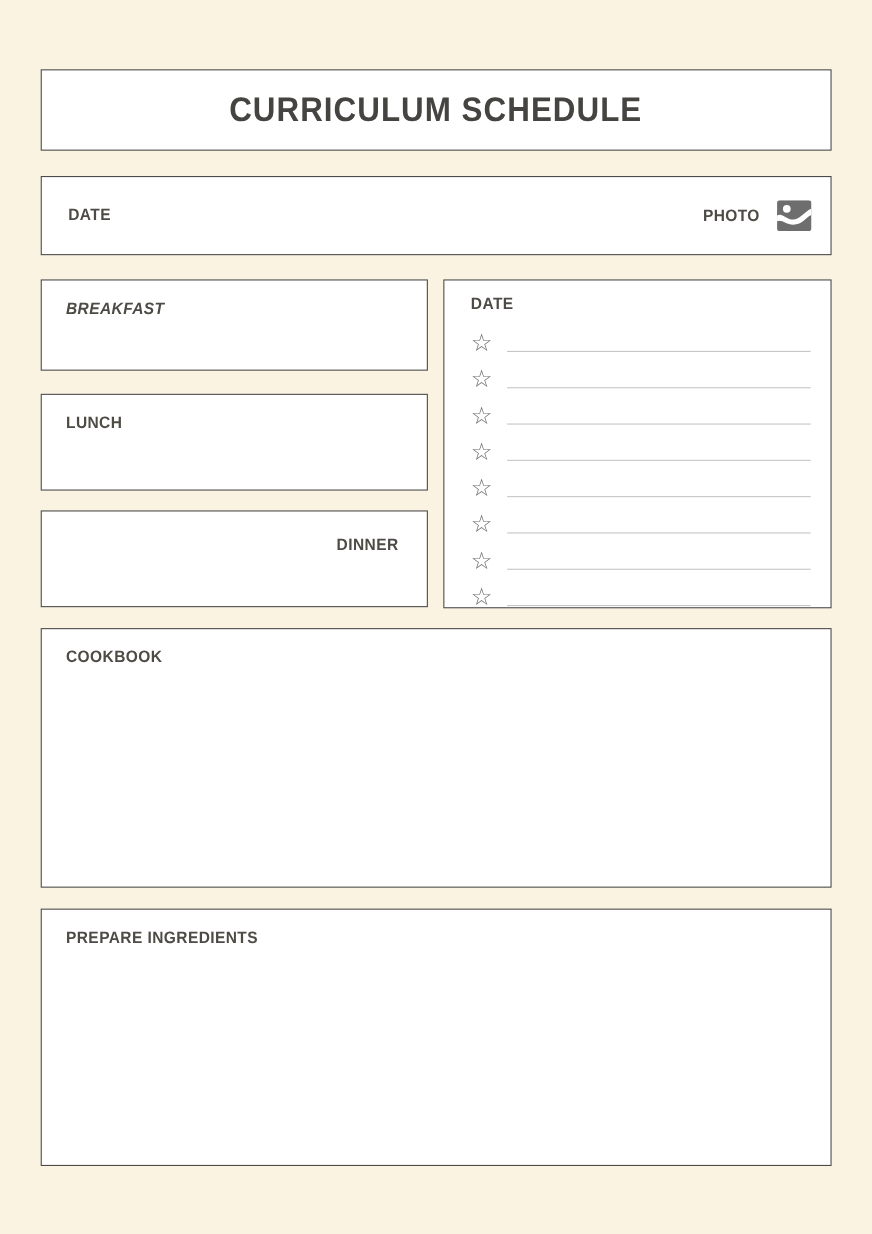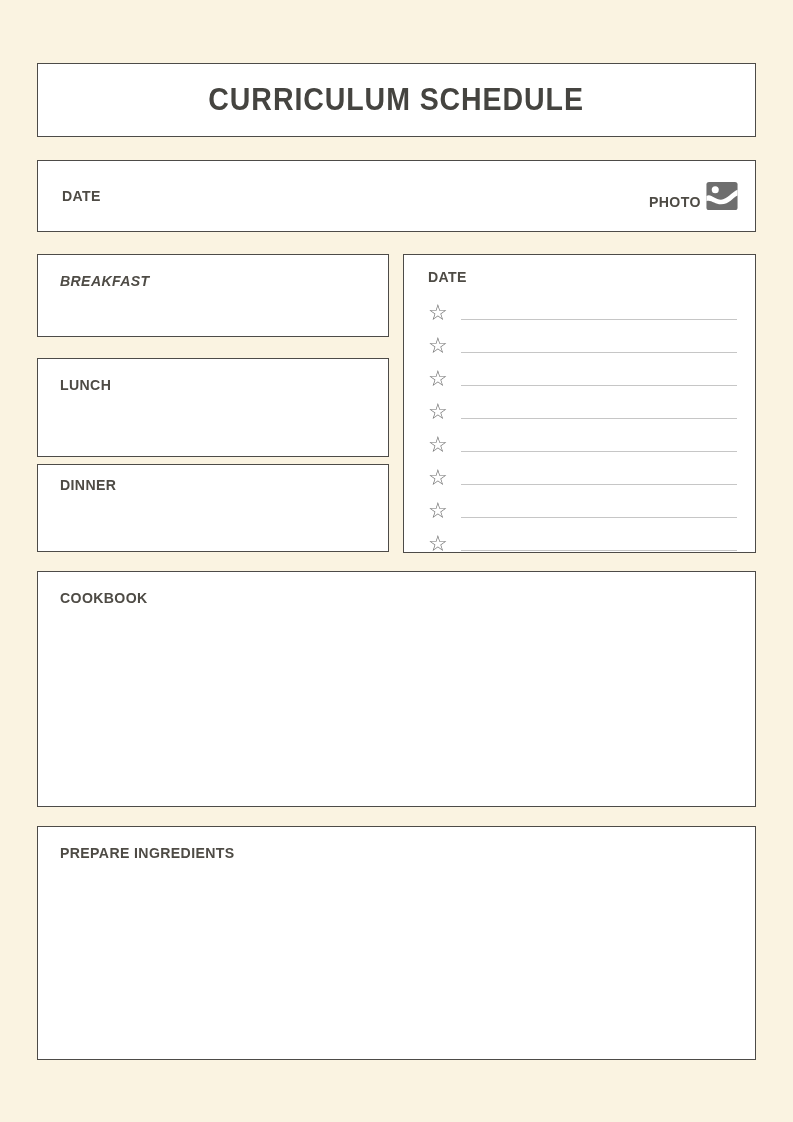--- a/index.html
+++ b/index.html
@@ -33,26 +33,26 @@
     font-size:31px; font-weight:bold; letter-spacing:1px;
     color:#454440; transform:scaleX(0.92); display:inline-block;
     white-space:nowrap;
   }
   
   .info-box { left:37px; top:160px; width:719px; height:72px; }
   .info-left  { position:absolute; left:24px;  top:50%; transform:translateY(-50%); }
   .info-center{ position:absolute; left:50%;  top:50%; transform:translate(-50%,-50%);
     display:flex; align-items:center; gap:10px; }
   .info-right { position:absolute; right:17px; top:50%; transform:translateY(-50%);
-    display:flex; align-items:flex-end; gap:2px; }
+    display:flex; align-items:center; gap:12px; }
   .icon { display:inline-flex; align-items:center; justify-content:center; }
   
   .breakfast-box { left:37px; top:254px; width:352px; height:83px; padding:17px 22px;font-style:italic; }
-  .lunch-box     { left:37px; top:358px; width:352px; height:99px; padding:17px 22px; }
-  .dinner-box    { left:37px; top:464px; width:352px; height:88px; padding:11px 22px; }
+  .lunch-box     { left:37px; top:358px; width:352px; height:88px; padding:17px 22px; }
+  .dinner-box    { left:37px; top:464px; width:352px; height:88px; padding:22px 22px;text-align:right; }
   
   .date-panel { left:403px; top:254px; width:353px; height:299px;
     padding:13px 16px 0 24px; }
   .star-list { list-style:none; margin:6px 0 0 0; padding:0; }
   .star-row { display:flex; align-items:flex-end; height:33px; }
   .star-glyph {
     font-family:"DejaVu Sans", sans-serif;
     font-size:22px; line-height:25px; color:#6f6f6f;
   }
   .entry-line { flex:1; border-bottom:1.4px solid #c6c6c6; margin:0 2px 5px 13px; }

